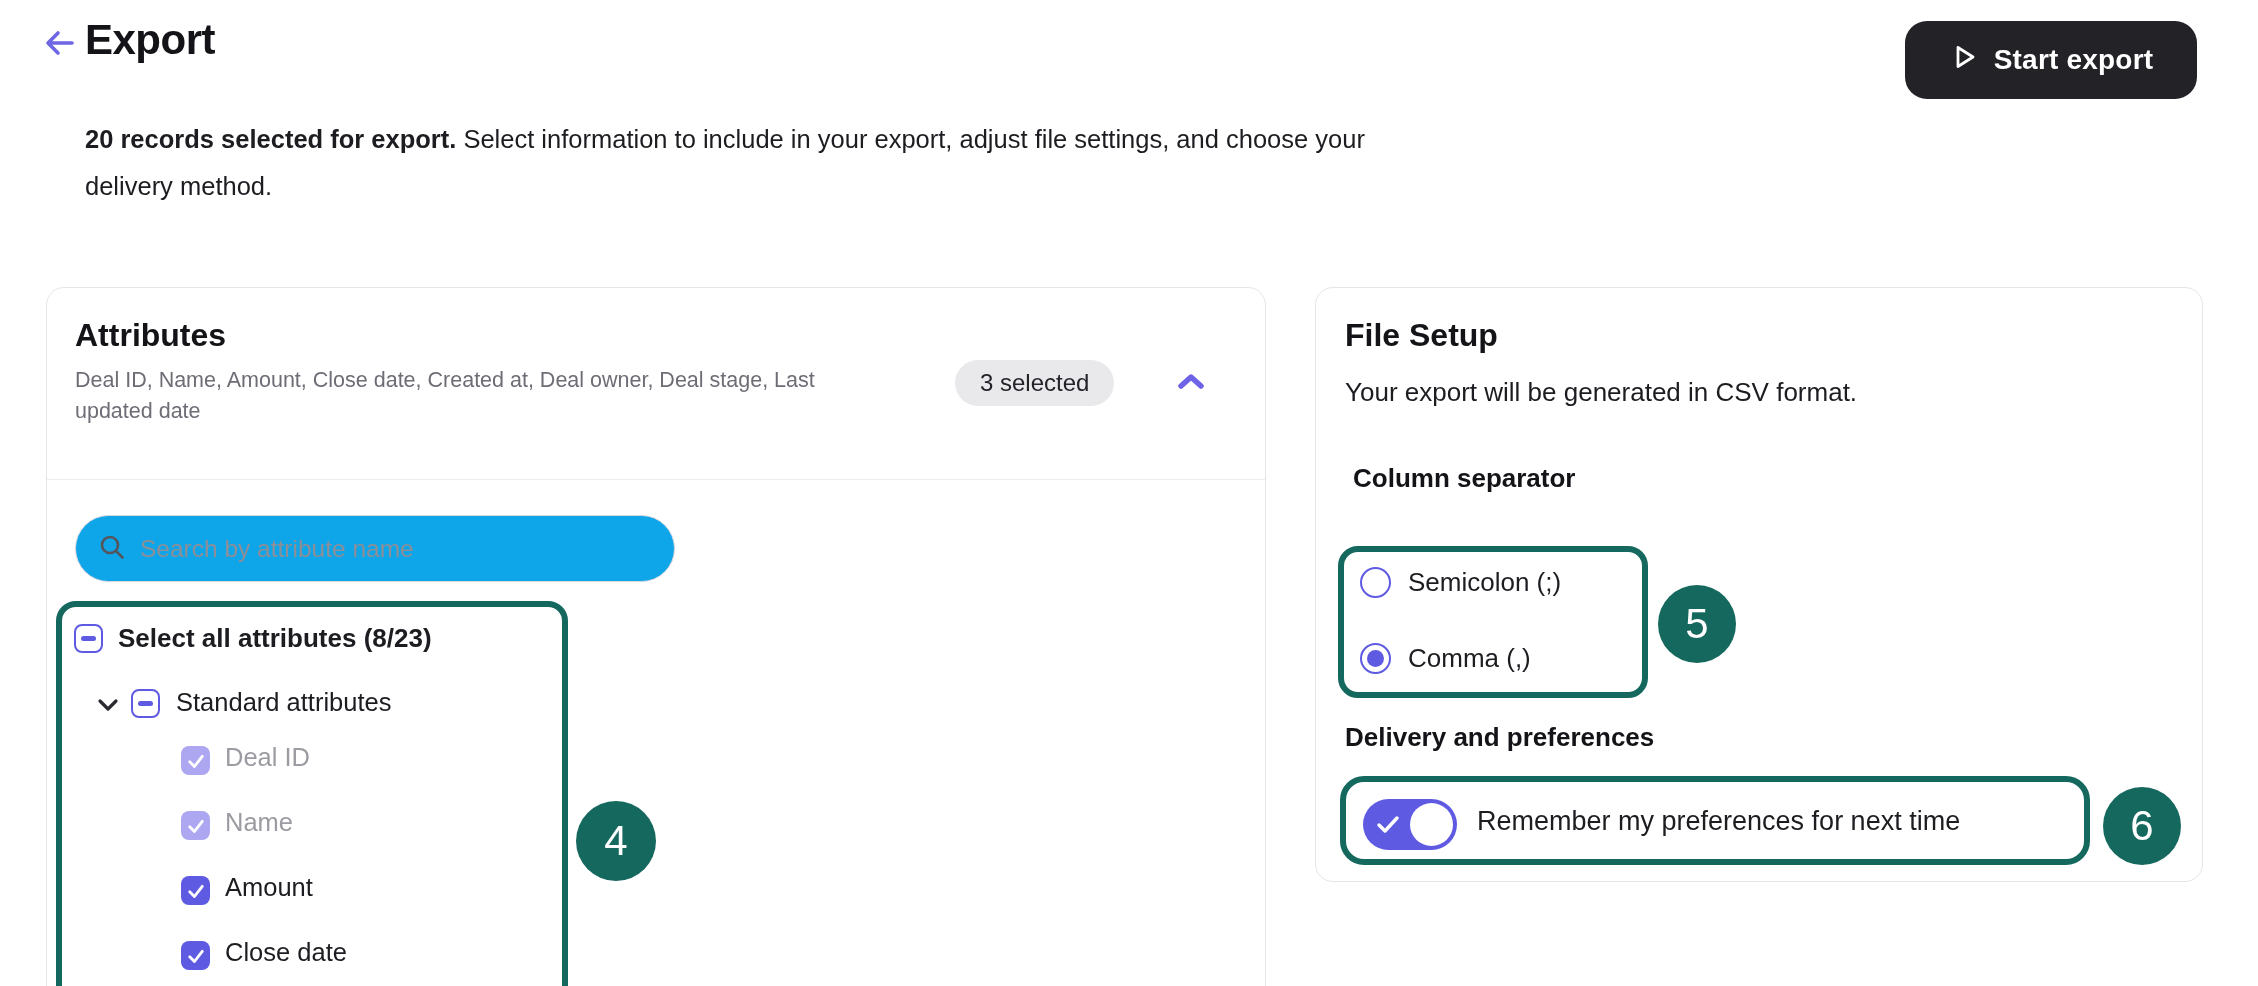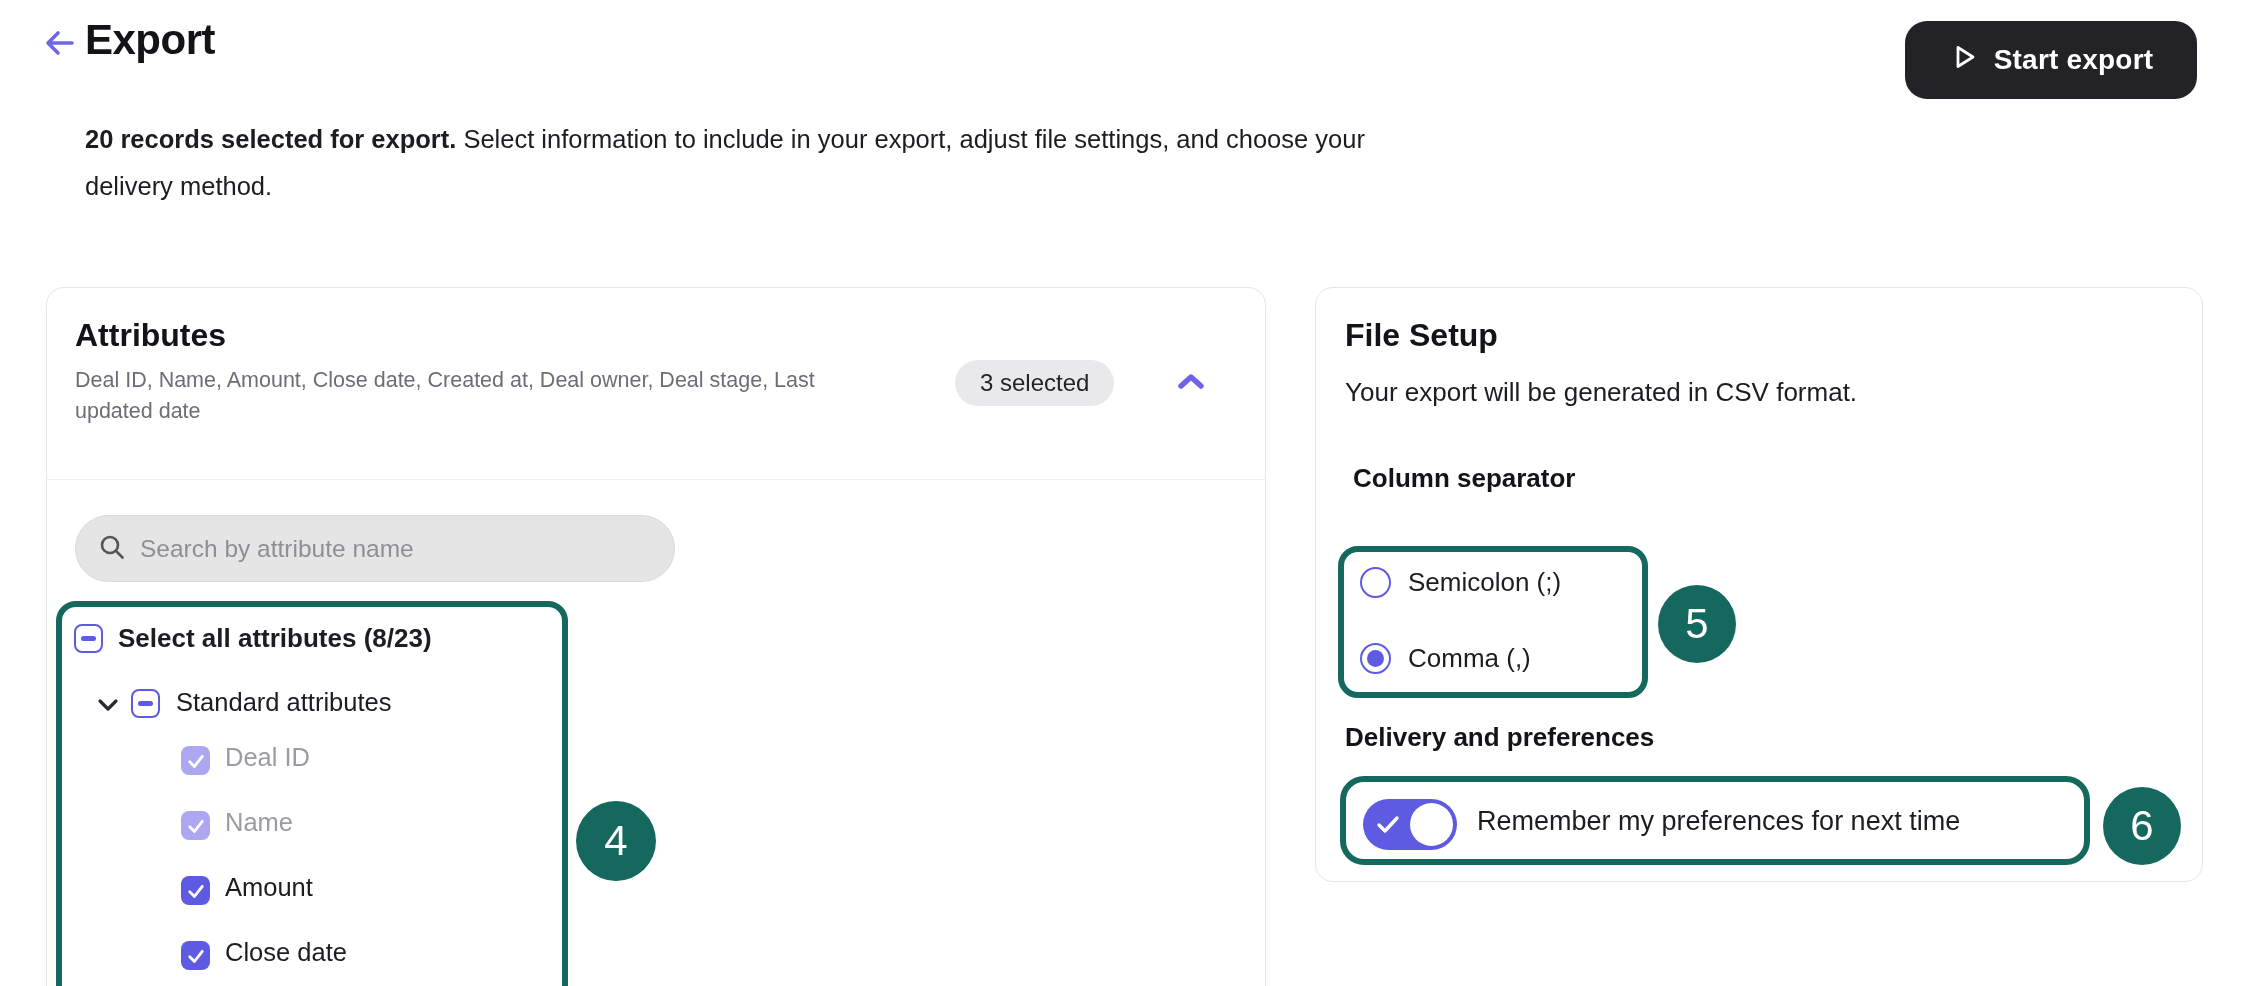--- a/index.html
+++ b/index.html
@@ -18,21 +18,21 @@
   .card { position:absolute; background:#fff; border:1.5px solid #e5e5e8; border-radius:18px; }
   .card-attributes { left:46px; top:287px; width:1220px; height:760px; }
   .card-filesetup { left:1315px; top:287px; width:888px; height:595px; }
   .card-title { position:absolute; font-size:32px; font-weight:700; color:#141418; }
 
   .attr-summary { position:absolute; left:75px; top:365px; width:800px; font-size:21.5px; line-height:31px; color:#6d6d76; }
   .selected-badge { position:absolute; left:955px; top:360px; height:46px; padding:0 25px; background:#e9e9eb; border-radius:24px; font-size:24px; line-height:46px; color:#232329; }
   .collapse-btn { position:absolute; left:1168px; top:362px; width:46px; height:42px; display:flex; align-items:center; justify-content:center; background:none; border:none; cursor:pointer; }
   .attr-divider { position:absolute; left:47px; top:479px; width:1218px; border-top:1.5px solid #ececef; }
 
-  .search-box { position:absolute; left:75px; top:515px; width:600px; height:67px; border:1.5px solid #d9d9de; border-radius:34px; display:flex; align-items:center; padding-left:22px; gap:14px; background:#e5e5e5; }
+  .search-box { position:absolute; left:75px; top:515px; width:600px; height:67px; border:1.5px solid #d9d9de; border-radius:34px; display:flex; align-items:center; padding-left:22px; gap:14px; background:#0ea5e9; }
   .search-box input { border:none; outline:none; font-size:24.5px; color:#3a3a40; width:480px; font-family:inherit; background:transparent; }
   .search-box input::placeholder { color:#8e8e96; }
 
   
   .hl-box { position:absolute; border:6px solid #15685e; border-radius:20px; background:transparent; }
   .hl-tree { left:56px; top:601px; width:512px; height:440px; }
   .hl-radios { left:1338px; top:546px; width:310px; height:152px; }
   .hl-toggle { left:1340px; top:776px; width:750px; height:89px; border-radius:24px; }
   .ann-circle { position:absolute; width:80px; height:80px; border-radius:50%; background:#15685e; color:#fff; display:flex; align-items:center; justify-content:center; font-size:42px; font-weight:500; }
   .ann-4 { left:576px; top:801px; }

